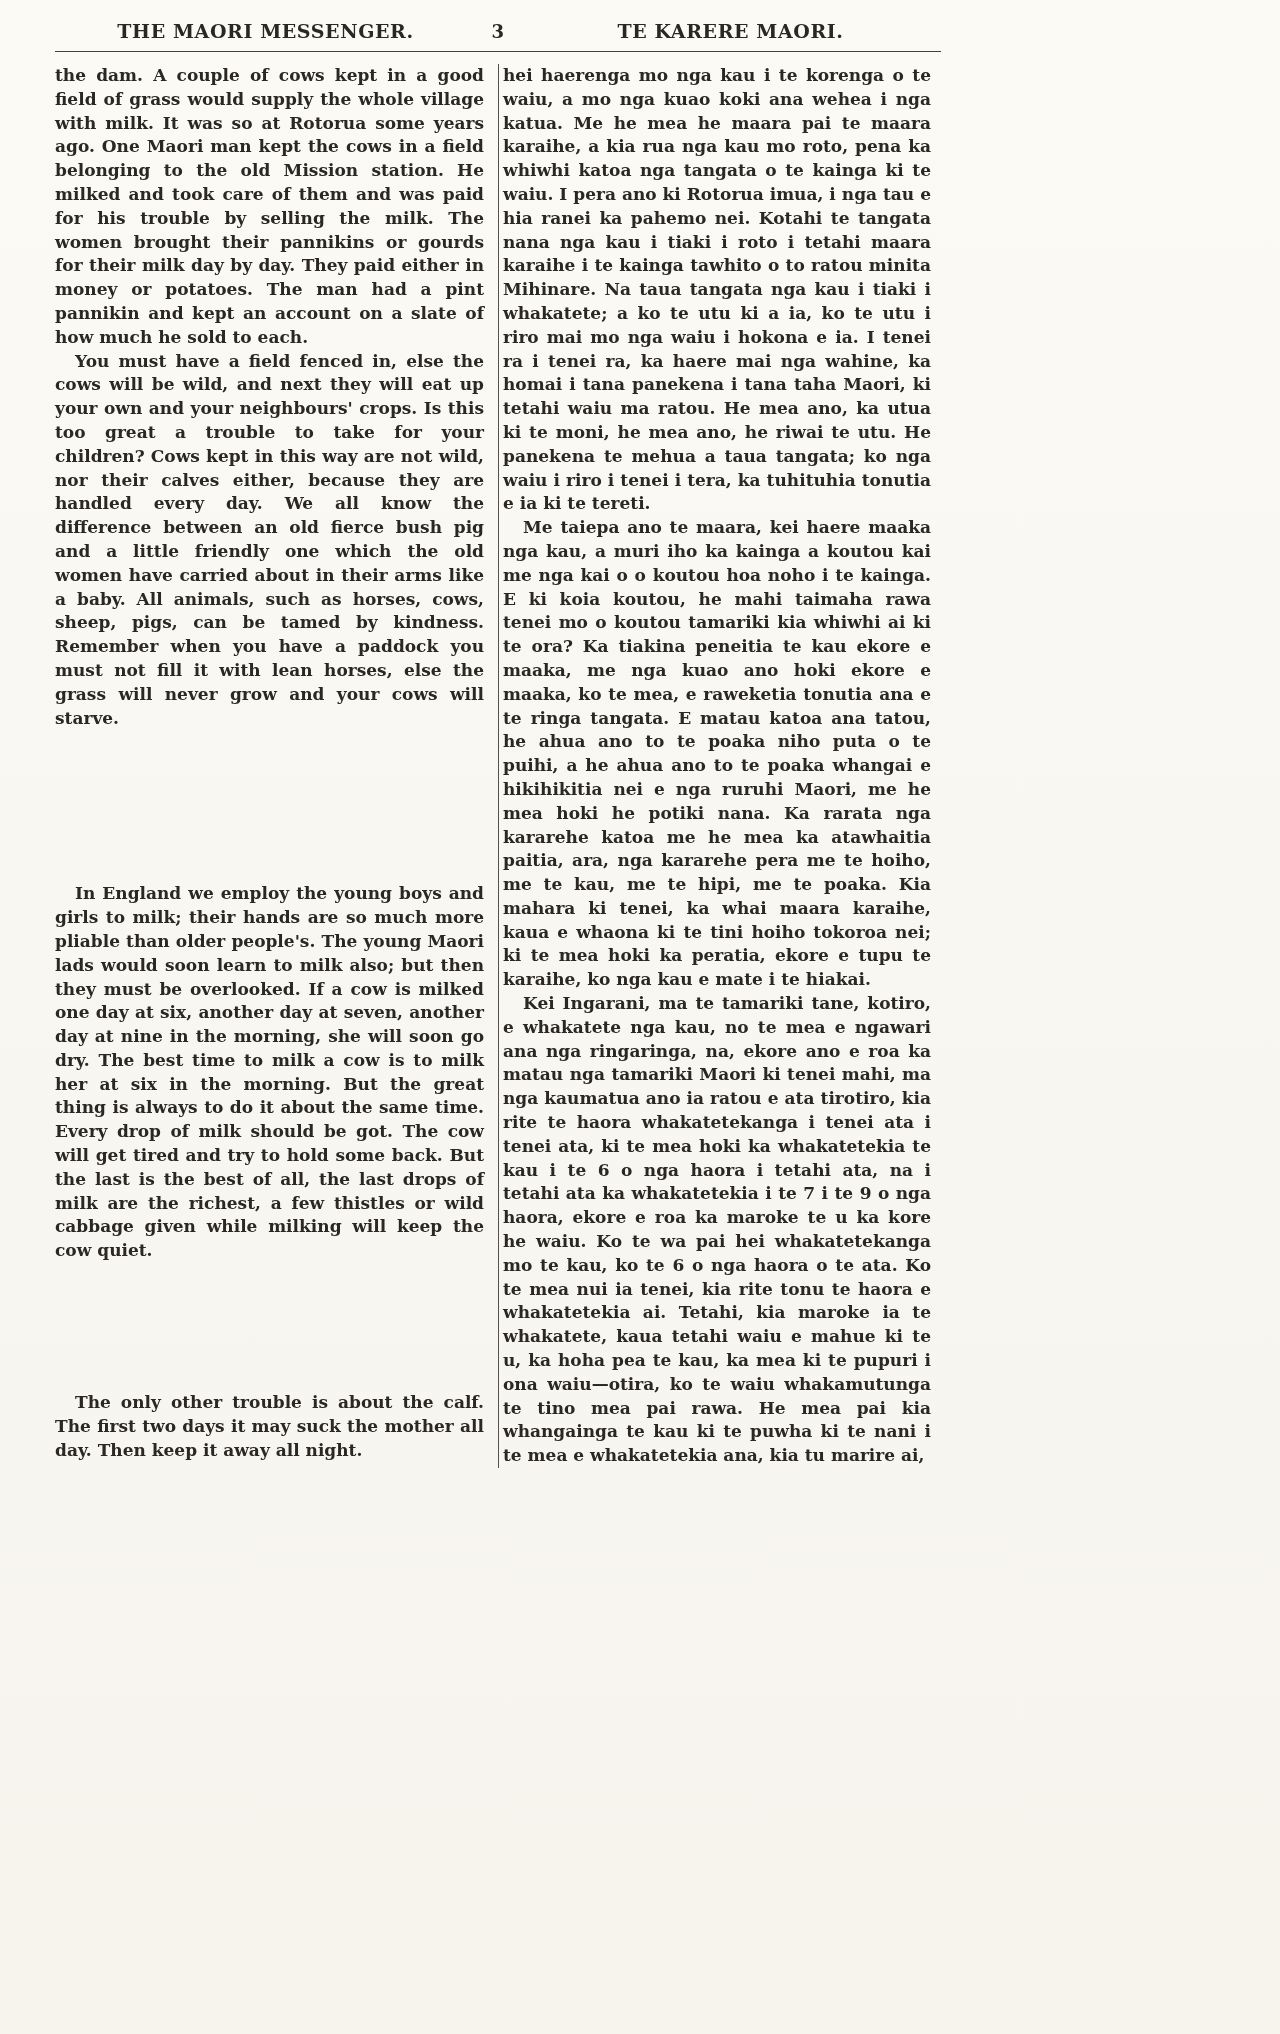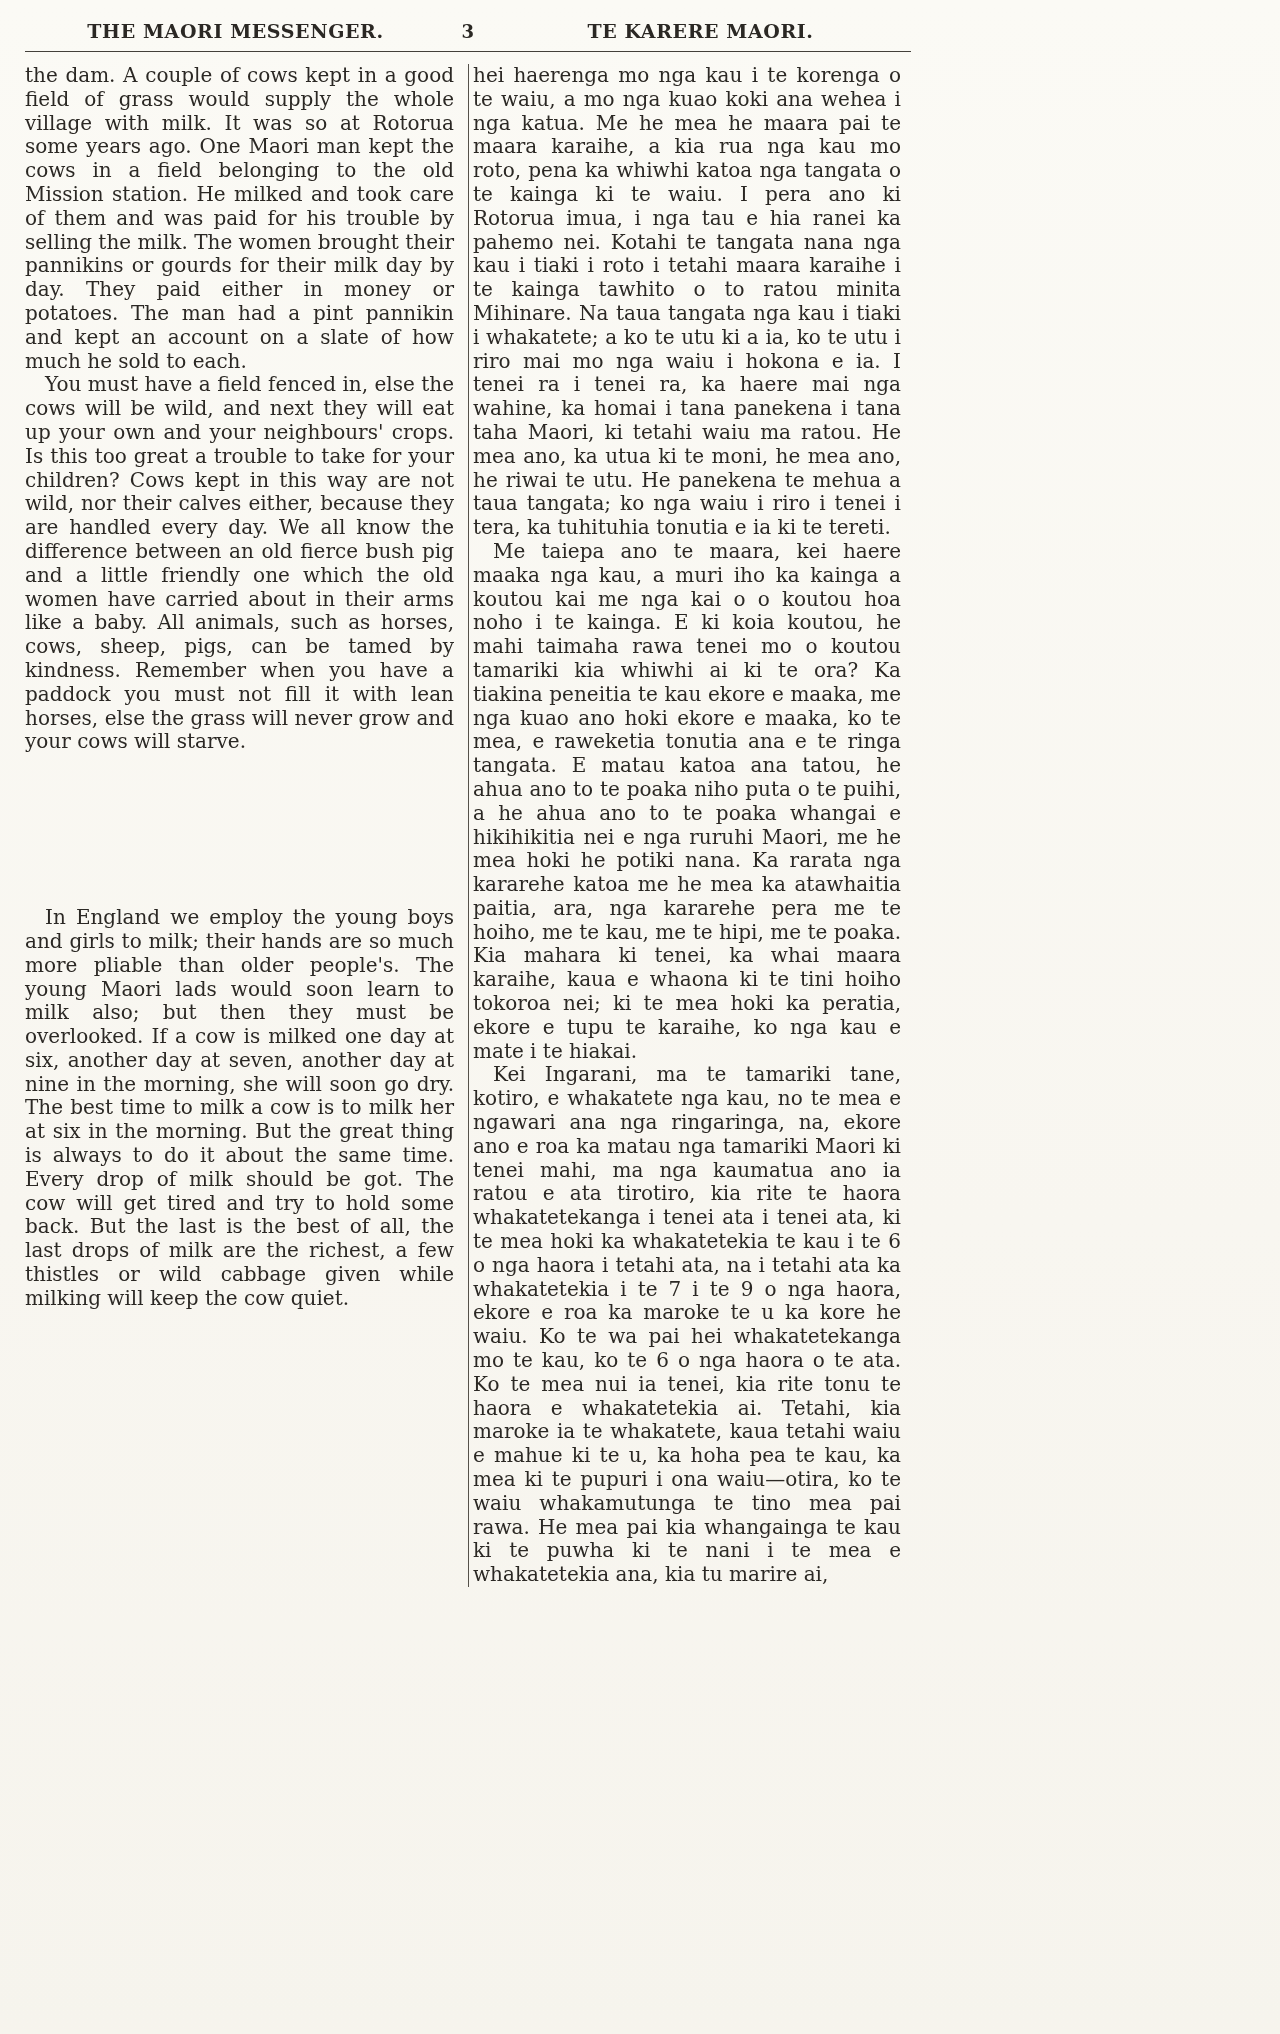--- a/index.html
+++ b/index.html
@@ -9,21 +9,21 @@
   body {
     width: 1280px;
     height: 2034px;
     background: linear-gradient(180deg, #fbfaf5 0%, #f8f6f0 60%, #f6f4ed 100%);
     font-family: "DejaVu Serif", "Liberation Serif", serif;
     color: #2b2824;
     overflow: hidden;
   }
   .sheet {
     padding-top: 20px;
-    margin-left: 25px;
+    margin-left: 55px;
     width: 886px;
   }
   .masthead {
     display: flex;
     align-items: baseline;
     font-weight: bold;
     font-size: 19px;
     letter-spacing: 0.6px;
   }
   .masthead .mh-left,
@@ -38,24 +38,25 @@
   }
   .header-rule {
     border: none;
     border-top: 1.5px solid #44413b;
     margin: 9px 0 12px 0;
   }
   .columns {
     display: flex;
   }
   .col {
-    font-size: 20px;
+    font-size: 17px;
     line-height: 23.8px;
     text-align: justify;
     text-justify: inter-word;
+    font-weight: bold;
   }
   .col-left {
     width: 429px;
     padding-right: 14px;
   }
   .col-right {
     width: 428px;
     padding-left: 4px;
     border-left: 1.5px solid #55514a;
   }
@@ -85,20 +86,21 @@
   </div>
 
   <hr class="header-rule">
 
   <div class="columns">
 
     <div class="col col-left">
       <p class="no-indent">the dam. A couple of cows kept in a good field of grass would supply the whole village with milk. It was so at Rotorua some years ago. One Maori man kept the cows in a field belonging to the old Mission station. He milked and took care of them and was paid for his trouble by selling the milk. The women brought their pannikins or gourds for their milk day by day. They paid either in money or potatoes. The man had a pint pannikin and kept an account on a slate of how much he sold to each.</p>
       <p>You must have a field fenced in, else the cows will be wild, and next they will eat up your own and your neighbours' crops. Is this too great a trouble to take for your children? Cows kept in this way are not wild, nor their calves either, because they are handled every day. We all know the difference between an old fierce bush pig and a little friendly one which the old women have carried about in their arms like a baby. All animals, such as horses, cows, sheep, pigs, can be tamed by kindness. Remember when you have a paddock you must not fill it with lean horses, else the grass will never grow and your cows will starve.</p>
       <p class="gap-large">In England we employ the young boys and girls to milk; their hands are so much more pliable than older people's. The young Maori lads would soon learn to milk also; but then they must be overlooked. If a cow is milked one day at six, another day at seven, another day at nine in the morning, she will soon go dry. The best time to milk a cow is to milk her at six in the morning. But the great thing is always to do it about the same time. Every drop of milk should be got. The cow will get tired and try to hold some back. But the last is the best of all, the last drops of milk are the richest, a few thistles or wild cabbage given while milking will keep the cow quiet.</p>
+      <p class="gap-medium">The only other trouble is about the calf. The first two days it may suck the mother all day. Then keep it away all night.</p>
     </div>
 
     <div class="col col-right">
       <p class="no-indent">hei haerenga mo nga kau i te korenga o te waiu, a mo nga kuao koki ana wehea i nga katua. Me he mea he maara pai te maara karaihe, a kia rua nga kau mo roto, pena ka whiwhi katoa nga tangata o te kainga ki te waiu. I pera ano ki Rotorua imua, i nga tau e hia ranei ka pahemo nei. Kotahi te tangata nana nga kau i tiaki i roto i tetahi maara karaihe i te kainga tawhito o to ratou minita Mihinare. Na taua tangata nga kau i tiaki i whakatete; a ko te utu ki a ia, ko te utu i riro mai mo nga waiu i hokona e ia. I tenei ra i tenei ra, ka haere mai nga wahine, ka homai i tana panekena i tana taha Maori, ki tetahi waiu ma ratou. He mea ano, ka utua ki te moni, he mea ano, he riwai te utu. He panekena te mehua a taua tangata; ko nga waiu i riro i tenei i tera, ka tuhituhia tonutia e ia ki te tereti.</p>
       <p>Me taiepa ano te maara, kei haere maaka nga kau, a muri iho ka kainga a koutou kai me nga kai o o koutou hoa noho i te kainga. E ki koia koutou, he mahi taimaha rawa tenei mo o koutou tamariki kia whiwhi ai ki te ora? Ka tiakina peneitia te kau ekore e maaka, me nga kuao ano hoki ekore e maaka, ko te mea, e raweketia tonutia ana e te ringa tangata. E matau katoa ana tatou, he ahua ano to te poaka niho puta o te puihi, a he ahua ano to te poaka whangai e hikihikitia nei e nga ruruhi Maori, me he mea hoki he potiki nana. Ka rarata nga kararehe katoa me he mea ka atawhaitia paitia, ara, nga kararehe pera me te hoiho, me te kau, me te hipi, me te poaka. Kia mahara ki tenei, ka whai maara karaihe, kaua e whaona ki te tini hoiho tokoroa nei; ki te mea hoki ka peratia, ekore e tupu te karaihe, ko nga kau e mate i te hiakai.</p>
       <p>Kei Ingarani, ma te tamariki tane, kotiro, e whakatete nga kau, no te mea e ngawari ana nga ringaringa, na, ekore ano e roa ka matau nga tamariki Maori ki tenei mahi, ma nga kaumatua ano ia ratou e ata tirotiro, kia rite te haora whakatetekanga i tenei ata i tenei ata, ki te mea hoki ka whakatetekia te kau i te 6 o nga haora i tetahi ata, na i tetahi ata ka whakatetekia i te 7 i te 9 o nga haora, ekore e roa ka maroke te u ka kore he waiu. Ko te wa pai hei whakatetekanga mo te kau, ko te 6 o nga haora o te ata. Ko te mea nui ia tenei, kia rite tonu te haora e whakatetekia ai. Tetahi, kia maroke ia te whakatete, kaua tetahi waiu e mahue ki te u, ka hoha pea te kau, ka mea ki te pupuri i ona waiu—otira, ko te waiu whakamutunga te tino mea pai rawa. He mea pai kia whangainga te kau ki te puwha ki te nani i te mea e whakatetekia ana, kia tu marire ai,</p>
     </div>
 
   </div>
 

